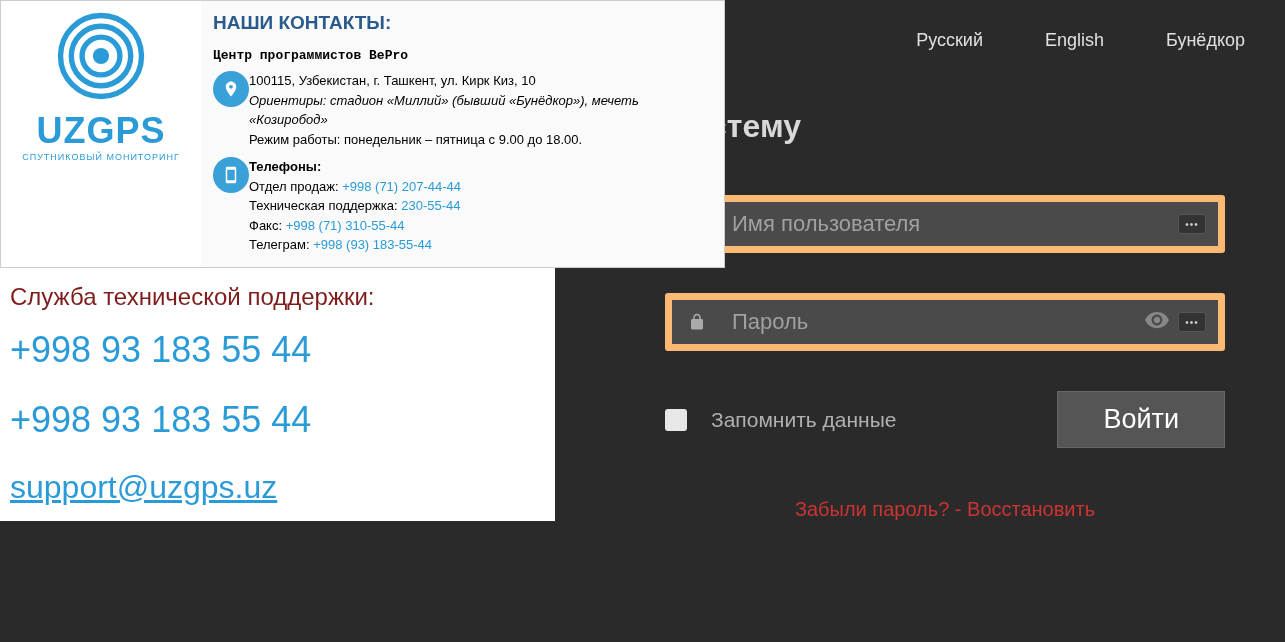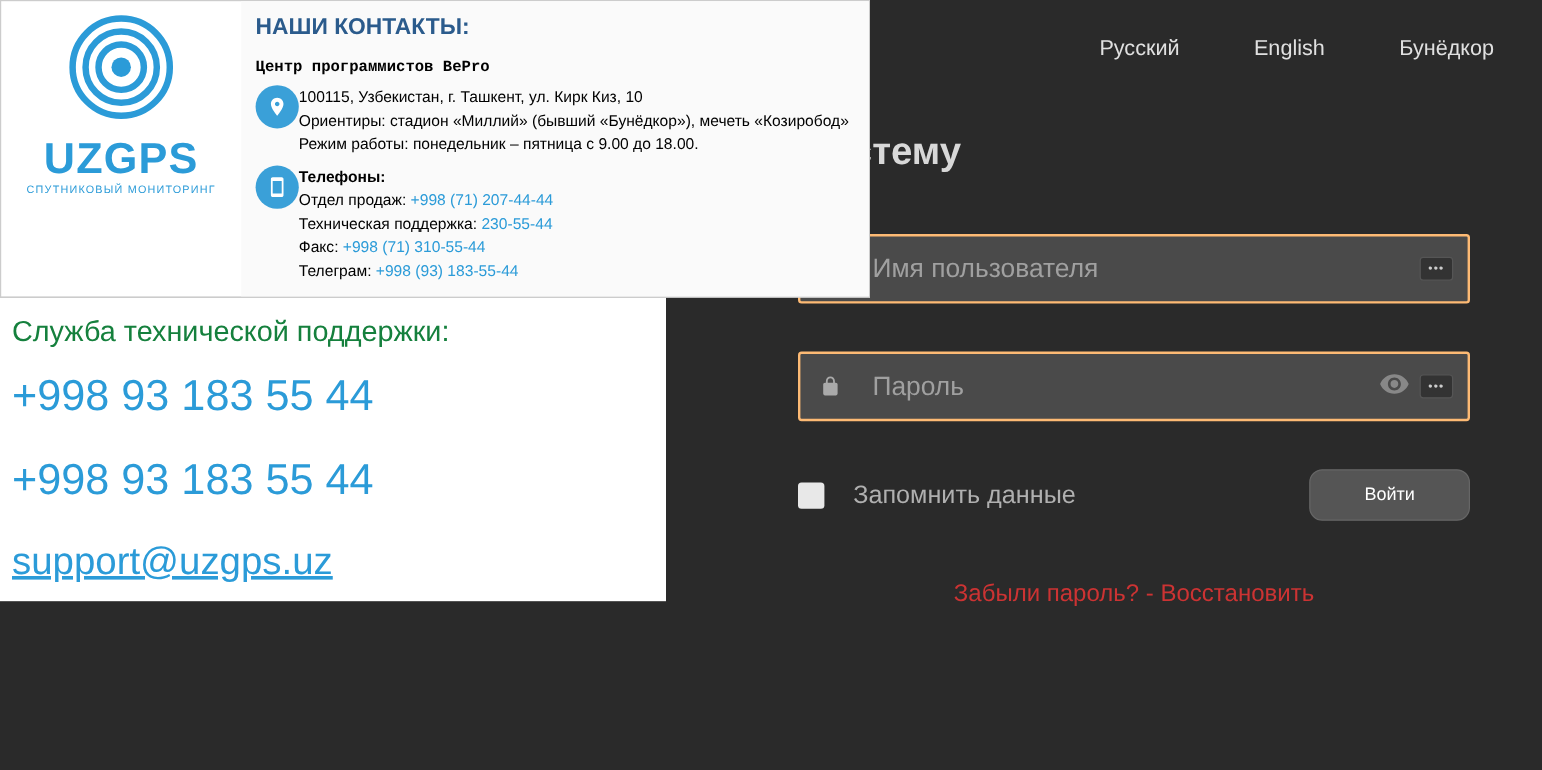--- a/index.html
+++ b/index.html
@@ -15,50 +15,50 @@
 .logo-text { color: #2b9bd8; font-size: 36px; font-weight: bold; letter-spacing: 1px; }
 .logo-sub { color: #2b9bd8; font-size: 9px; letter-spacing: 1px; }
 
 .contact-box { flex: 1; padding: 8px 12px; font-size: 13px; line-height: 1.5; background: #fafafa; }
 .contact-title { color: #2b5b8c; font-size: 19px; font-weight: bold; margin-bottom: 8px; }
 .contact-center { font-weight: bold; margin-bottom: 6px; font-family: Liberation Mono, monospace; }
 .contact-row { display: flex; margin-bottom: 4px; }
 .contact-icon { width: 36px; height: 36px; background: #3aa0d8; border-radius: 50%; display: flex; align-items: center; justify-content: center; flex-shrink: 0; }
 .contact-icon svg { width: 18px; height: 18px; fill: #fff; }
 .contact-text { flex: 1; }
-.contact-italic { }
+.contact-italic { font-style: italic; }
 .contact-link { color: #2b9bd8; text-decoration: none; }
 .contact-label { font-weight: bold; }
 
 
 .support-box { background: #fff; padding: 15px 10px; width: 555px; }
-.support-title { color: #15803d; font-size: 24px; margin-bottom: 18px; }
+.support-title { color: #7f1d1d; font-size: 24px; margin-bottom: 18px; }
 .support-phone { color: #2b9bd8; font-size: 36px; font-weight: normal; margin-bottom: 28px; display: block; text-decoration: none; }
 .support-email { color: #2b9bd8; font-size: 32px; text-decoration: underline; display: block; }
 
 
 .login-panel { position: absolute; right: 0; top: 0; width: 730px; height: 642px; background: #2a2a2a; }
 .lang-bar { position: absolute; top: 30px; right: 40px; display: flex; gap: 22px; }
 .lang-link { color: #e0e0e0; font-size: 18px; text-decoration: none; cursor: pointer; margin-left: 40px; }
 .login-title { color: #d8d8d8; font-size: 32px; margin-top: 108px; margin-bottom: 50px; }
 .login-form { padding: 0 60px 0 110px; }
-.input-group { display: flex; align-items: center; background: #4a4a4a; border: 2px solid #fdba74; border-radius: 3px; margin-bottom: 40px; height: 58px; position: relative; }
+.input-group { display: flex; align-items: center; background: #4a4a4a; border: 7px solid #fdba74; border-radius: 3px; margin-bottom: 40px; height: 58px; position: relative; }
 .input-icon { width: 50px; display: flex; align-items: center; justify-content: center; color: #999; }
 .input-icon svg { width: 18px; height: 18px; fill: #aaa; }
 .input-field { flex: 1; background: transparent; border: none; outline: none; color: #e0e0e0; font-size: 22px; padding: 0 10px; height: 100%; }
 .input-field::placeholder { color: #a0a0a0; }
 .input-right { display: flex; align-items: center; gap: 8px; padding-right: 12px; }
 .eye-icon svg { width: 26px; height: 26px; fill: #888; }
 .kb-icon { background: #333; border: 1px solid #555; border-radius: 3px; width: 28px; height: 20px; display: flex; align-items: center; justify-content: center; font-size: 10px; color: #ccc; letter-spacing: 1px; }
 
 .remember-row { display: flex; align-items: center; justify-content: space-between; margin-bottom: 50px; }
 .remember-left { display: flex; align-items: center; gap: 24px; }
 .checkbox { width: 22px; height: 22px; background: #e8e8e8; border-radius: 3px; cursor: pointer; }
 .remember-label { color: #b0b0b0; font-size: 21px; }
-.login-btn { background: #555; color: #fff; border: 1px solid #666; border-radius: 11px; padding: 12px 45px; font-size: 15px; cursor: pointer; }
+.login-btn { background: #555; color: #fff; border: 1px solid #666; border-radius: 0; padding: 12px 45px; font-size: 27px; cursor: pointer; }
 
 .forgot-row { text-align: center; margin-top: 40px; }
 .forgot-link { color: #cc3333; font-size: 20px; text-decoration: none; }
 </style>
 </head>
 <body>
 
 <div class="login-panel">
   <div class="lang-bar">
     <a class="lang-link">Русский</a>

